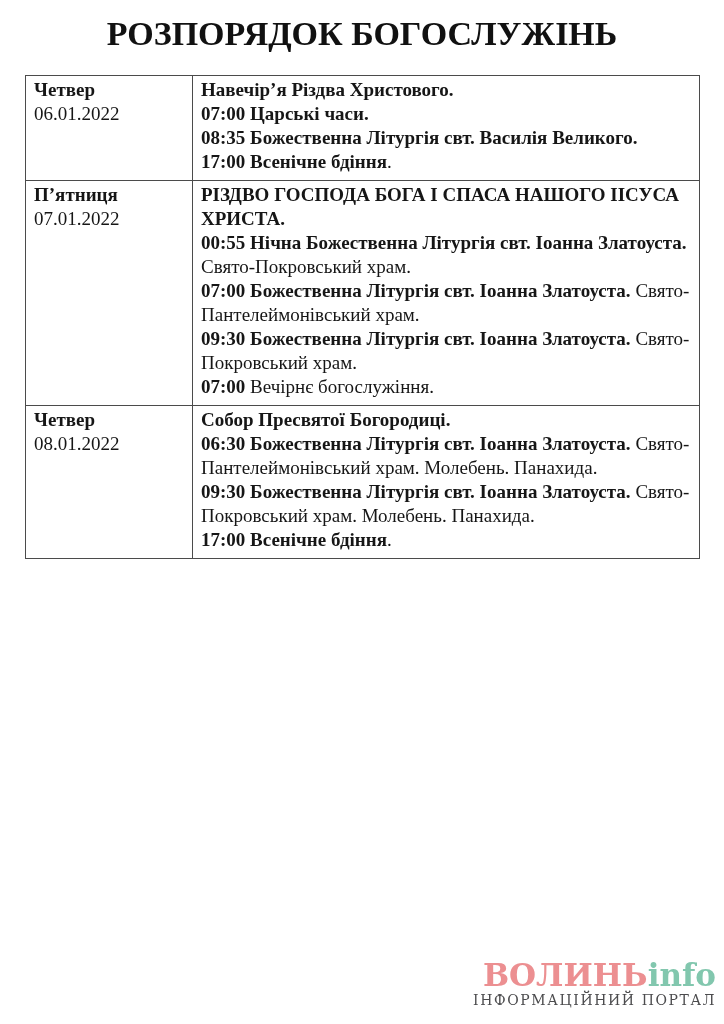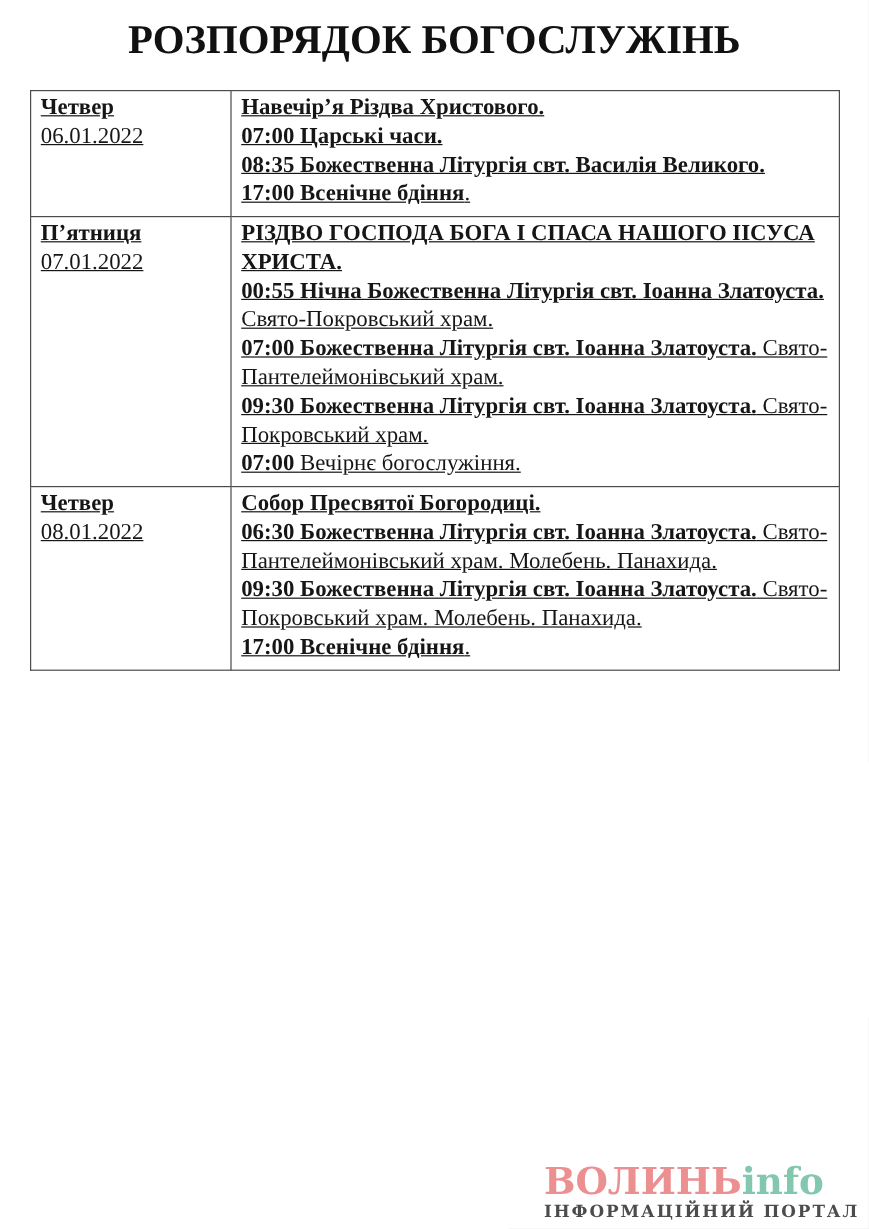--- a/index.html
+++ b/index.html
@@ -21,53 +21,52 @@
     letter-spacing: 0px;
     color: #111111;
     line-height: 1.2;
     font-family: Liberation Serif, serif;
   }
   .schedule {
     margin: 20px 0 0 25px;
     width: 675px;
     border-collapse: collapse;
     table-layout: fixed;
-    text-decoration: underline;
   }
   .schedule td {
     border: 1px solid #4b4b4b;
     vertical-align: top;
     padding: 2px 8px 6px 8px;
     font-size: 19px;
     line-height: 24px;
   }
   .day-cell { width: 150px; }
   .day { font-weight: bold; }
   .date { font-weight: normal; }
   .entry { margin: 0; }
   .seg-b { font-weight: bold; text-align: center; }
   .seg-r { font-weight: normal; }
   .watermark {
     position: absolute;
     right: 8px;
-    bottom: 6px;
-    text-align: left;
+    bottom: 16px;
+    text-align: right;
     user-select: none;
   }
   .brand {
     font-family: "DejaVu Serif", serif;
     font-weight: bold;
     font-size: 31px;
     line-height: 1.0;
     letter-spacing: 0px;
     white-space: nowrap;
   }
   .tagline {
     font-family: "DejaVu Serif", serif;
-    font-weight: bold;
+    font-weight: normal;
     font-size: 14px;
     letter-spacing: 1.6px;
     margin-top: 1px;
     white-space: nowrap;
   }
 </style>
 </head>
 <body>
 
 <div class="page">

